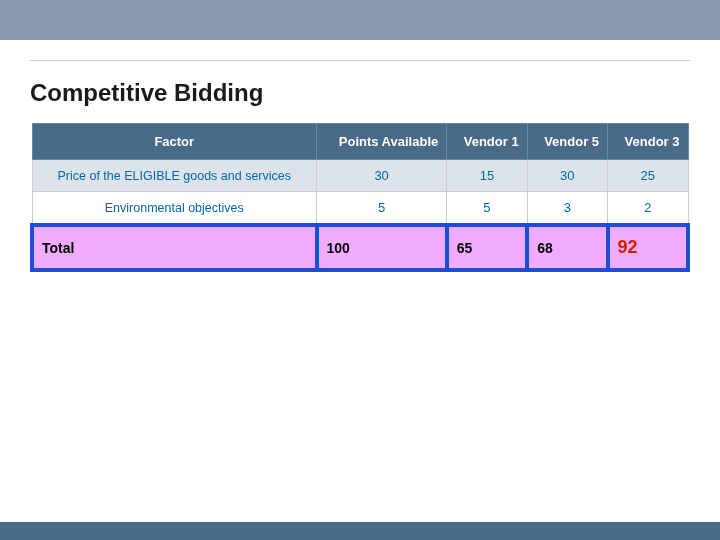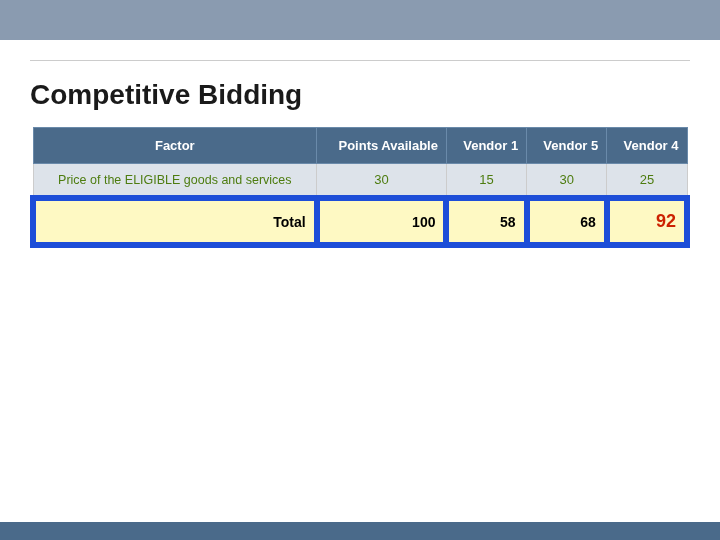--- a/index.html
+++ b/index.html
@@ -22,21 +22,21 @@
       padding: 20px 30px 20px 30px;
     }
 
     .divider {
       border: none;
       border-top: 1.5px solid #cccccc;
       margin-bottom: 18px;
     }
 
     .page-title {
-      font-size: 28px;
+      font-size: 24px;
       font-weight: bold;
       color: #1a1a1a;
       margin-bottom: 16px;
     }
 
     table {
       width: 100%;
       border-collapse: collapse;
       font-size: 13px;
       border-radius: 29px;
@@ -52,46 +52,46 @@
     }
 
     thead tr th:first-child {
       text-align: center;
     }
 
     tbody tr td {
       border: 1px solid #cccccc;
       padding: 8px 10px;
       text-align: center;
-      color: #4d7c0f;
+      color: #0369a1;
     }
 
     tbody tr td:first-child {
       text-align: center;
       font-size: 12.5px;
     }
 
     tbody tr:nth-child(odd) td {
       background: #f5f7fa;
     }
 
     tbody tr:nth-child(even) td {
       background: #ffffff;
     }
 
     tbody tr.shaded td {
       background: #dde3ea;
     }
 
     tfoot tr td {
-      background: #fef9c3;
+      background: #f0abfc;
       font-weight: bold;
       padding: 10px 8px;
-      text-align: right;
-      border: 6px solid #1d4ed8;
+      text-align: left;
+      border: 4px solid #1d4ed8;
       font-size: 14px;
     }
 
     tfoot tr td:last-child {
       color: #cc2200;
       font-size: 18px;
       font-weight: bold;
     }
 
     .bottom-bar {
@@ -111,37 +111,44 @@
   <hr class="divider">
   <div class="page-title">Competitive Bidding</div>
 
   <table>
     <thead>
       <tr>
         <th>Factor</th>
         <th>Points Available</th>
         <th>Vendor 1</th>
         <th>Vendor 5</th>
-        <th>Vendor 4</th>
+        <th>Vendor 3</th>
       </tr>
     </thead>
     <tbody id="table-body">
     <tr class="shaded">
           <td>Price of the ELIGIBLE goods and services</td>
           <td>30</td>
           <td>15</td>
           <td>30</td>
           <td>25</td>
         </tr>
+        <tr>
+          <td>Environmental objectives</td>
+          <td>5</td>
+          <td>5</td>
+          <td>3</td>
+          <td>2</td>
+        </tr>
       </tbody>
     <tfoot>
       <tr>
         <td>Total</td>
         <td>100</td>
-        <td>58</td>
+        <td>65</td>
         <td>68</td>
         <td>92</td>
       </tr>
     </tfoot>
   </table>
 </div>
 
 <div class="bottom-bar"></div>
 
 </body></html>

